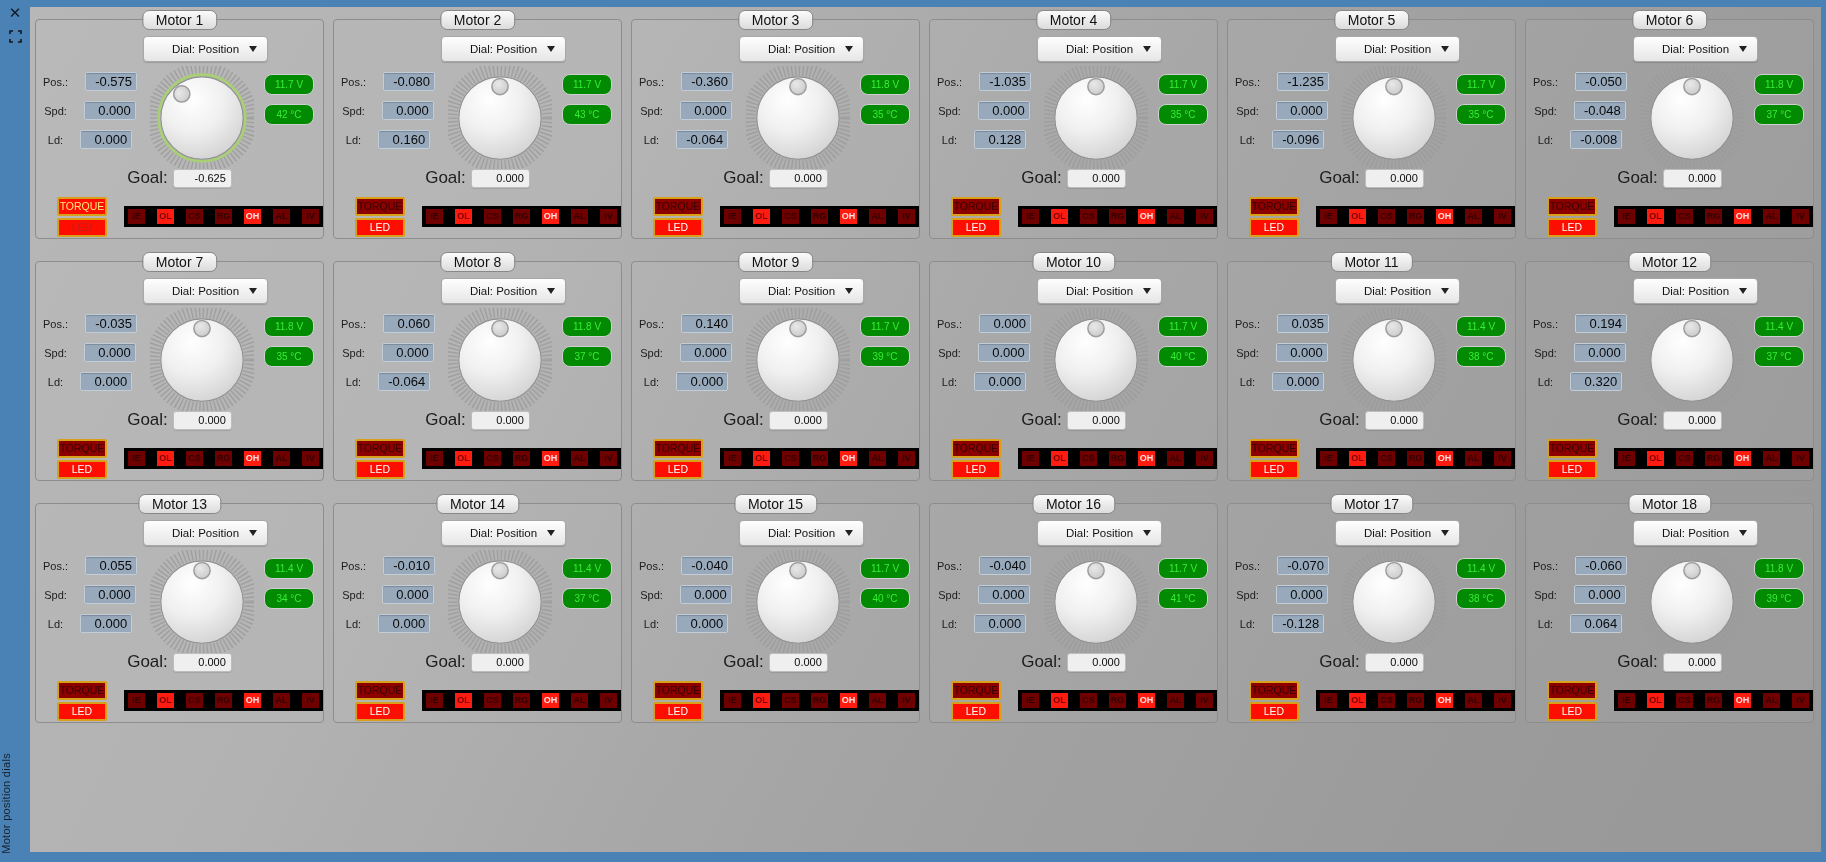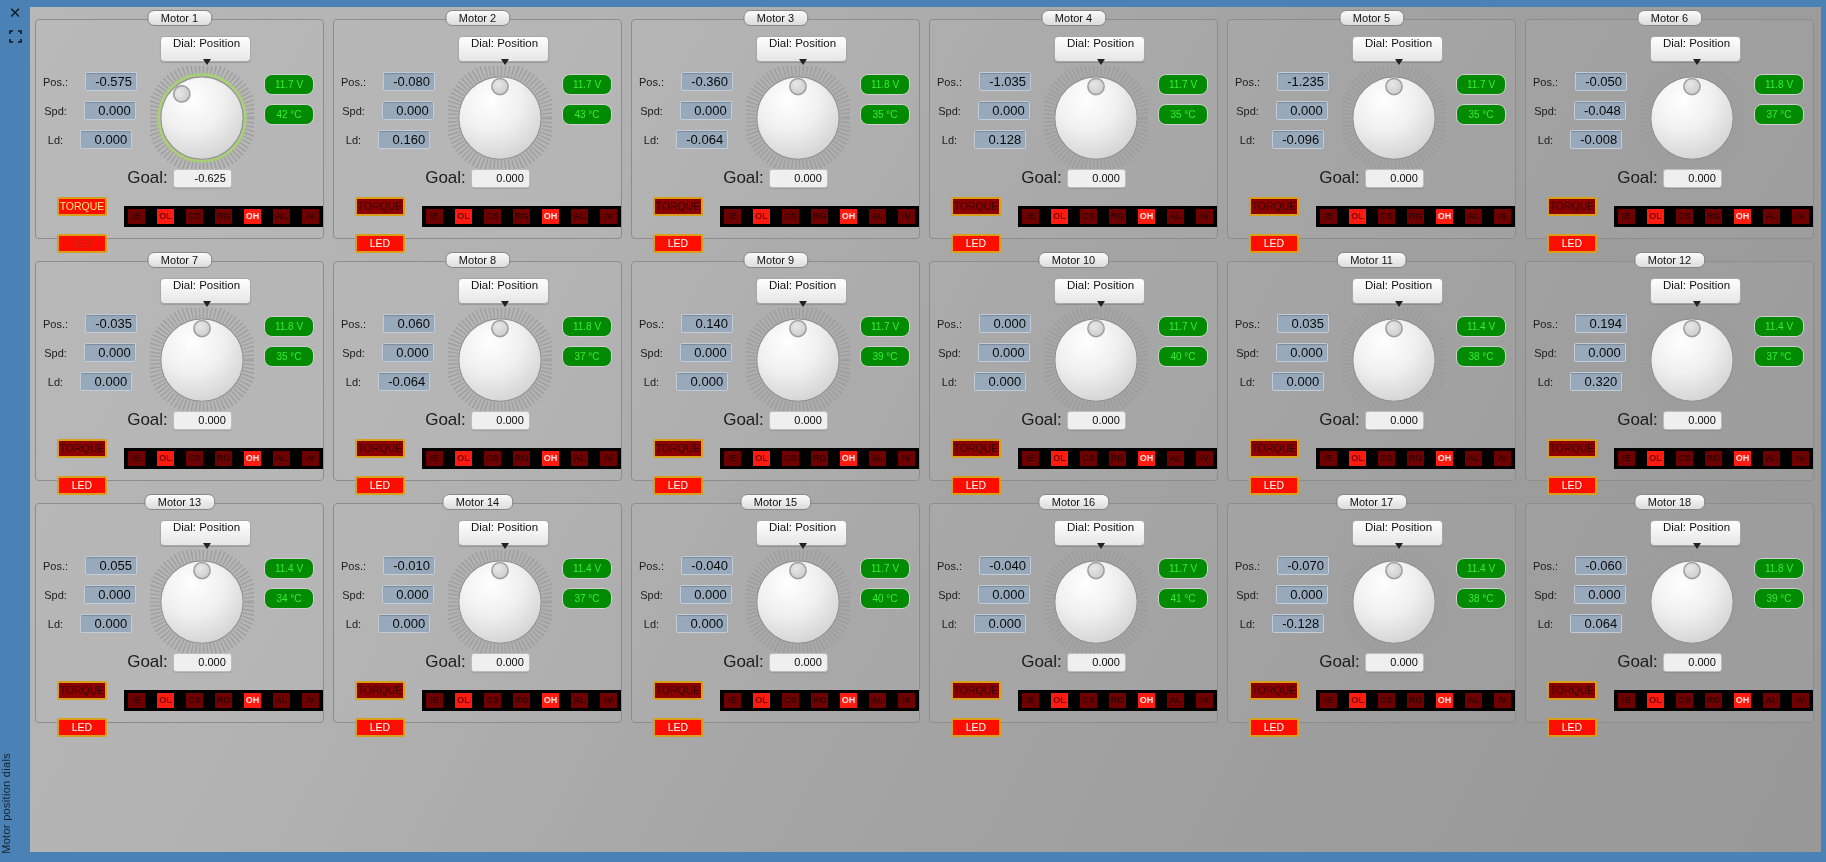--- a/index.html
+++ b/index.html
@@ -29,30 +29,29 @@
   .cell{position:relative;padding-top:10px;}
   .panel{
     position:relative;height:218px;margin:0 2px;
     border:1px solid #8d8d8d;border-radius:4px;
     background:rgba(255,255,255,0.04);
   }
   .title-tab{
     position:absolute;top:-10px;left:50%;transform:translateX(-50%);
     background:linear-gradient(#fbfbfb,#dcdcdc);
     border:1px solid #888;border-radius:7px;
-    padding:1px 13px;font-size:11px;color:#111;white-space:nowrap;z-index:2;
+    padding:1px 13px;font-size:14px;color:#111;white-space:nowrap;z-index:2;
   }
   .dropdown-row{display:flex;justify-content:center;padding-left:52px;margin-top:16px;}
   .dropdown{
     display:flex;align-items:center;gap:10px;
     background:linear-gradient(#fefefe,#e6e6e6);
     border:1px solid #a8a8a8;border-radius:4px;
-    height:24px;padding:0 10px 0 12px;font-size:11.5px;color:#111;cursor:pointer;
+    height:24px;padding:0 10px 0 28px;font-size:11.5px;color:#111;cursor:pointer;
     box-shadow:0 1px 1px rgba(0,0,0,.15);
-    flex-direction:column;
   }
   .caret{width:0;height:0;border-left:4.5px solid transparent;border-right:4.5px solid transparent;border-top:6px solid #222;}
   .main-row{display:flex;align-items:flex-start;margin-top:4px;height:102px;}
   .readouts{width:108px;display:flex;flex-direction:column;gap:10px;padding-top:6px;}
   .readout{display:flex;align-items:center;justify-content:center;gap:17px;}
   .readout .lbl{font-size:11px;color:#1c1c1c;}
   .readout .val{
     width:46px;height:17px;line-height:17px;text-align:right;padding-right:4px;
     background:#97a9bb;border:1px solid #c3cdd7;border-radius:2px;
     font-size:13px;color:#0a0a0a;box-shadow:inset 0 1px 1px rgba(0,0,0,.18);
@@ -65,21 +64,21 @@
     font-size:10px;color:#35ef35;
   }
   .goal-row{display:flex;align-items:center;justify-content:center;gap:5px;margin-top:0px;}
   .goal-lbl{font-size:17px;color:#1c1c1c;}
   .goal-val{
     width:52px;height:17px;line-height:17px;text-align:right;padding-right:5px;
     background:#efefef;border:1px solid #bdbdbd;border-radius:3px;
     font-size:11px;color:#0a0a0a;box-shadow:0 1px 1px rgba(0,0,0,.1);
   }
   .bottom-row{display:flex;align-items:flex-start;margin-top:9px;padding-left:21px;}
-  .btn-col{display:flex;flex-direction:column;gap:18px;justify-content:space-between;}
+  .btn-col{display:flex;flex-direction:column;gap:2px;justify-content:space-between;}
   .sq-btn{
     width:46px;height:15px;line-height:15px;text-align:center;
     border:2px solid #d8a018;border-radius:2px;
     font-size:10.5px;cursor:pointer;
     background:#8c0000;color:#3a0000;
   }
   .sq-btn.lit{background:#fe0d00;color:#ffffff;}
   .sq-btn.lit.torque-lit{color:#ffe87a;}
   .sq-btn.dark-text{color:#bf2020;}
   .led-strip{

